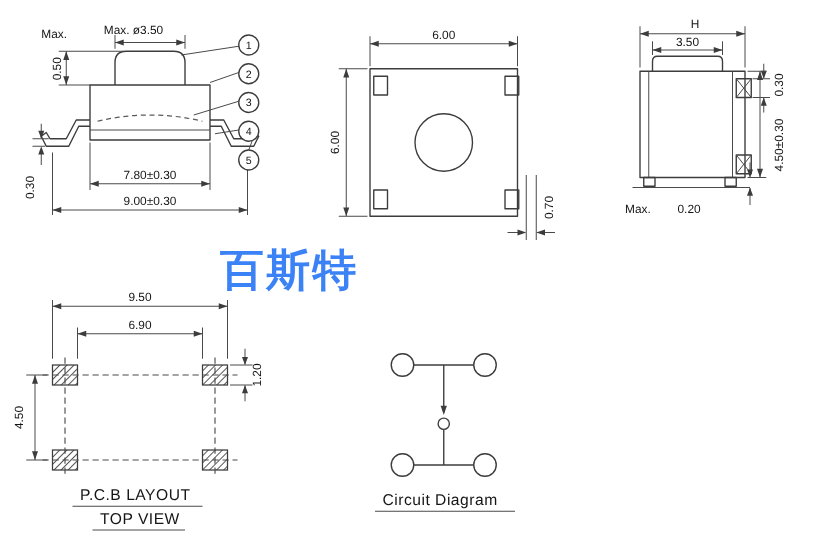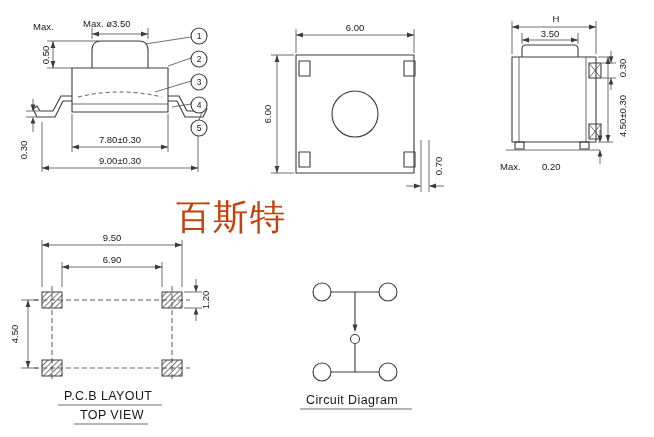--- a/index.html
+++ b/index.html
@@ -2,21 +2,21 @@
 <html><head>
 <meta charset="utf-8">
 <style>
   html,body{margin:0;padding:0;background:#ffffff;}
   .stage{position:relative;width:654px;height:437px;background:#fff;overflow:hidden;
          font-family:"Liberation Sans",sans-serif;}
   .wm{position:absolute;left:180px;top:190px;display:flex;align-items:flex-start;
       z-index:0;user-select:none;white-space:nowrap;}
   .wm-latin{font-style:italic;font-weight:bold;font-size:52px;line-height:1;
             color:#b9d7ec;letter-spacing:4px;font-family:"Liberation Sans",sans-serif;}
-  .wm-cjk{font-weight:normal;font-size:35px;line-height:1;color:#c2410c;margin-left:-4px;
+  .wm-cjk{font-weight:bold;font-size:35px;line-height:1;color:#3b82f6;margin-left:-4px;
           margin-top:9px;letter-spacing:2px;font-family:"Liberation Sans",sans-serif;}
   .stage svg{position:absolute;left:0;top:0;z-index:1;display:block;}
   svg text{font-family:"Liberation Sans","DejaVu Sans",sans-serif;fill:#161616;}
   .t9{font-size:9.5px;}
   .t8{font-size:8.5px;}
   .t12{font-size:12.5px;letter-spacing:.4px;}
   .o{stroke:#3c3c3c;stroke-width:1.1;fill:none;stroke-linejoin:round;}
   .of{stroke:#3c3c3c;stroke-width:1.1;fill:#ffffff;stroke-linejoin:round;}
   .d{stroke:#4a4a4a;stroke-width:.8;fill:none;}
   .dsh{stroke:#4a4a4a;stroke-width:.9;fill:none;stroke-dasharray:5 3;}

